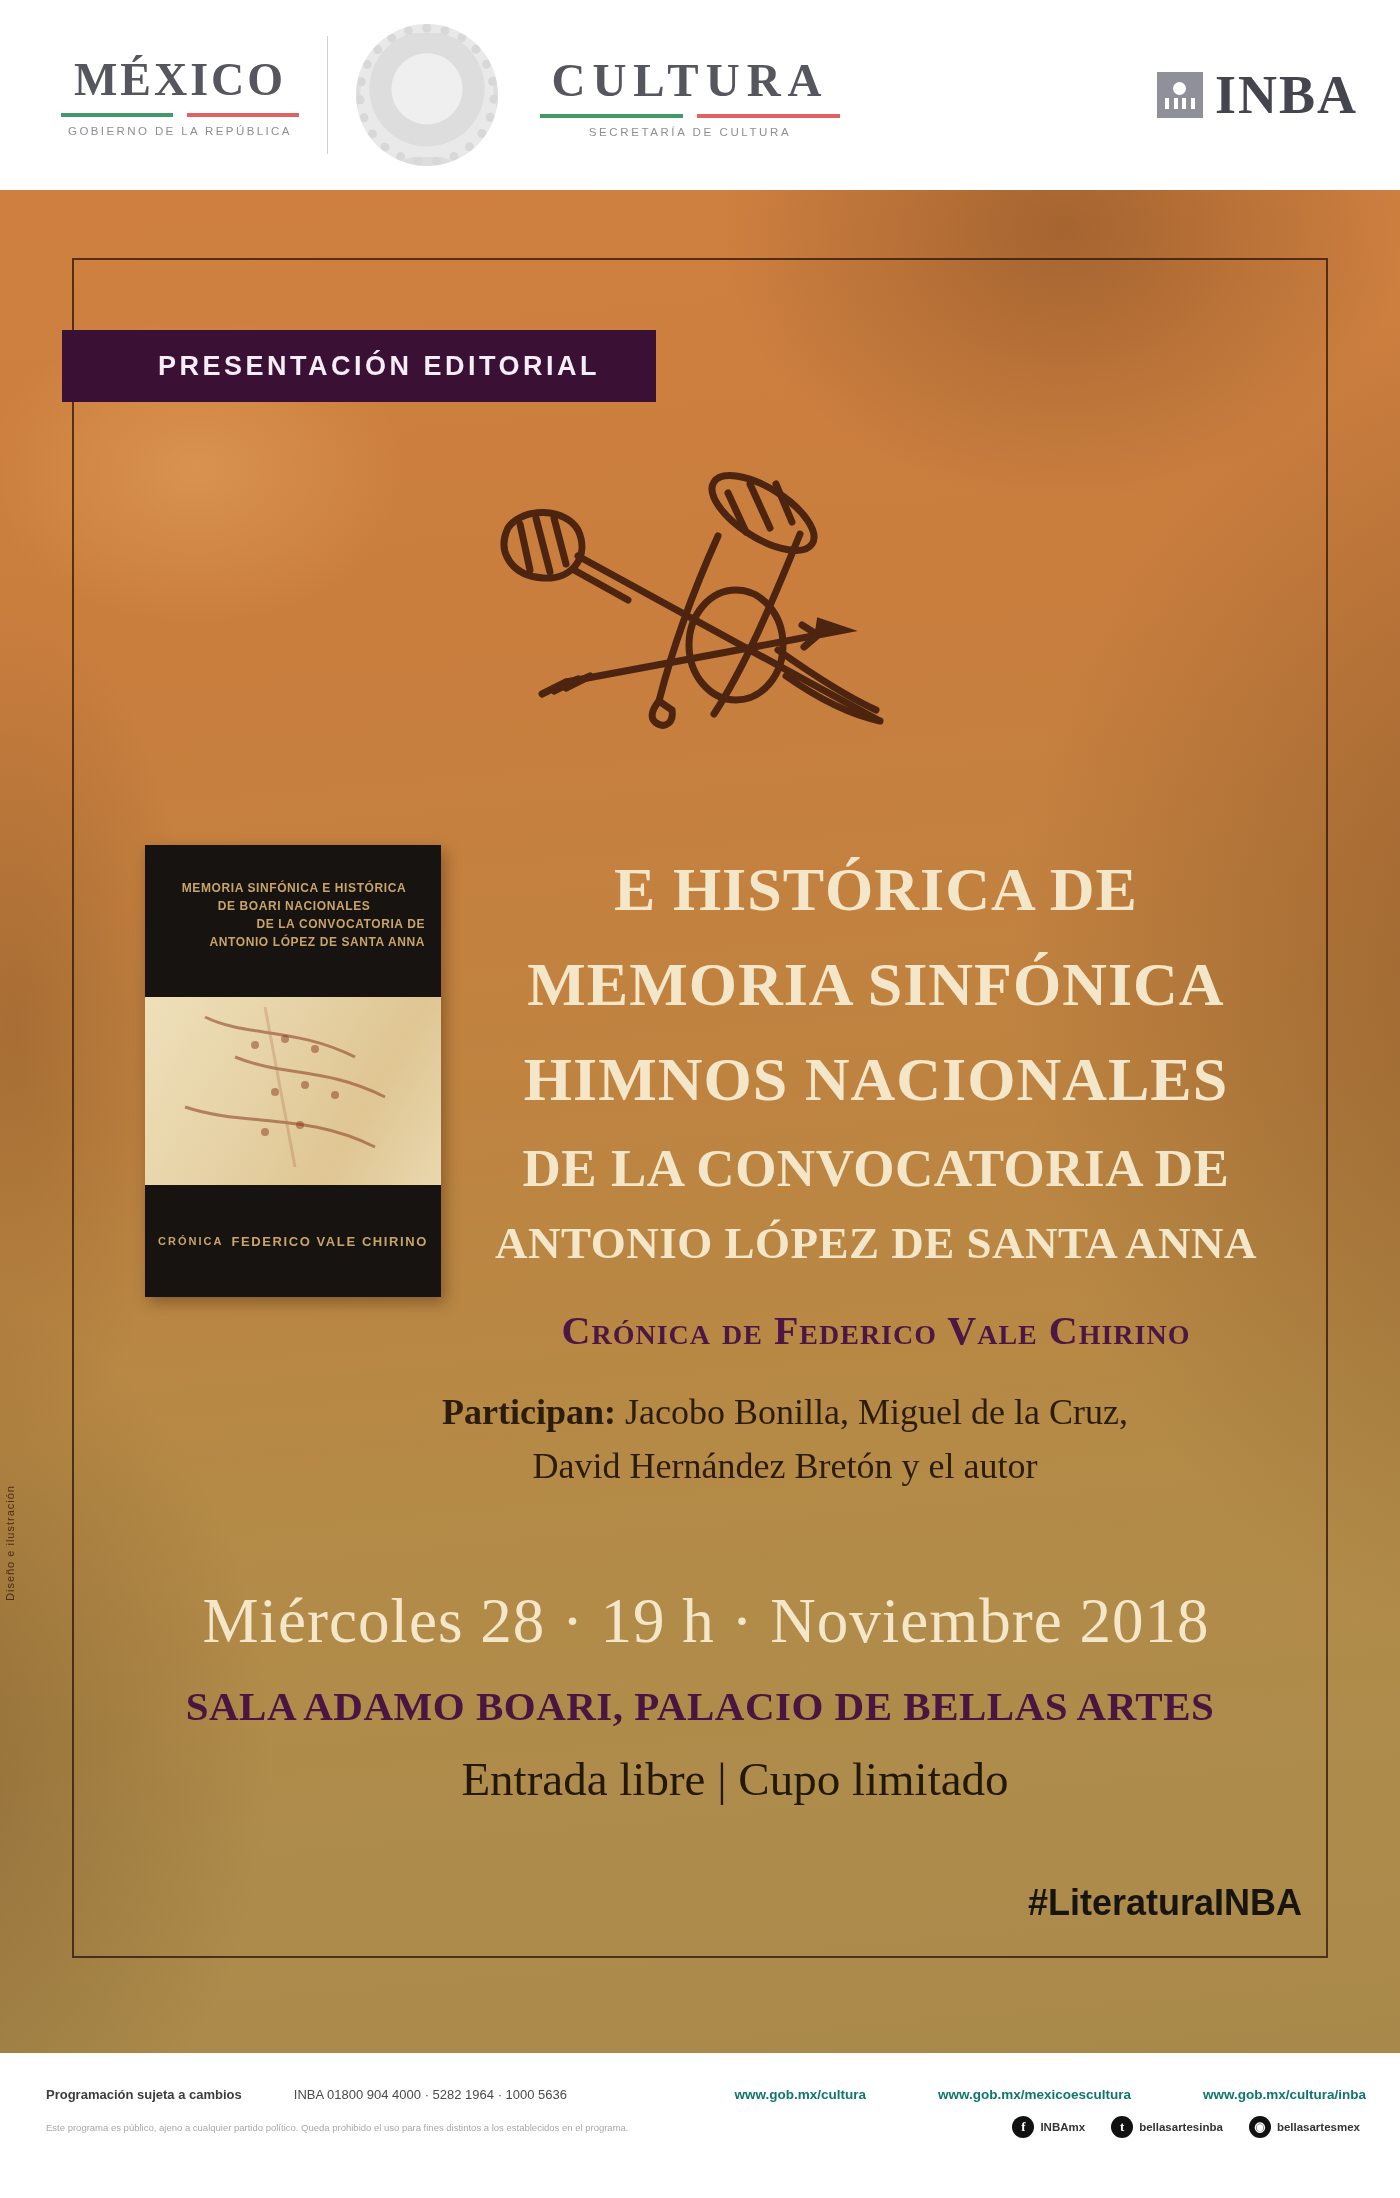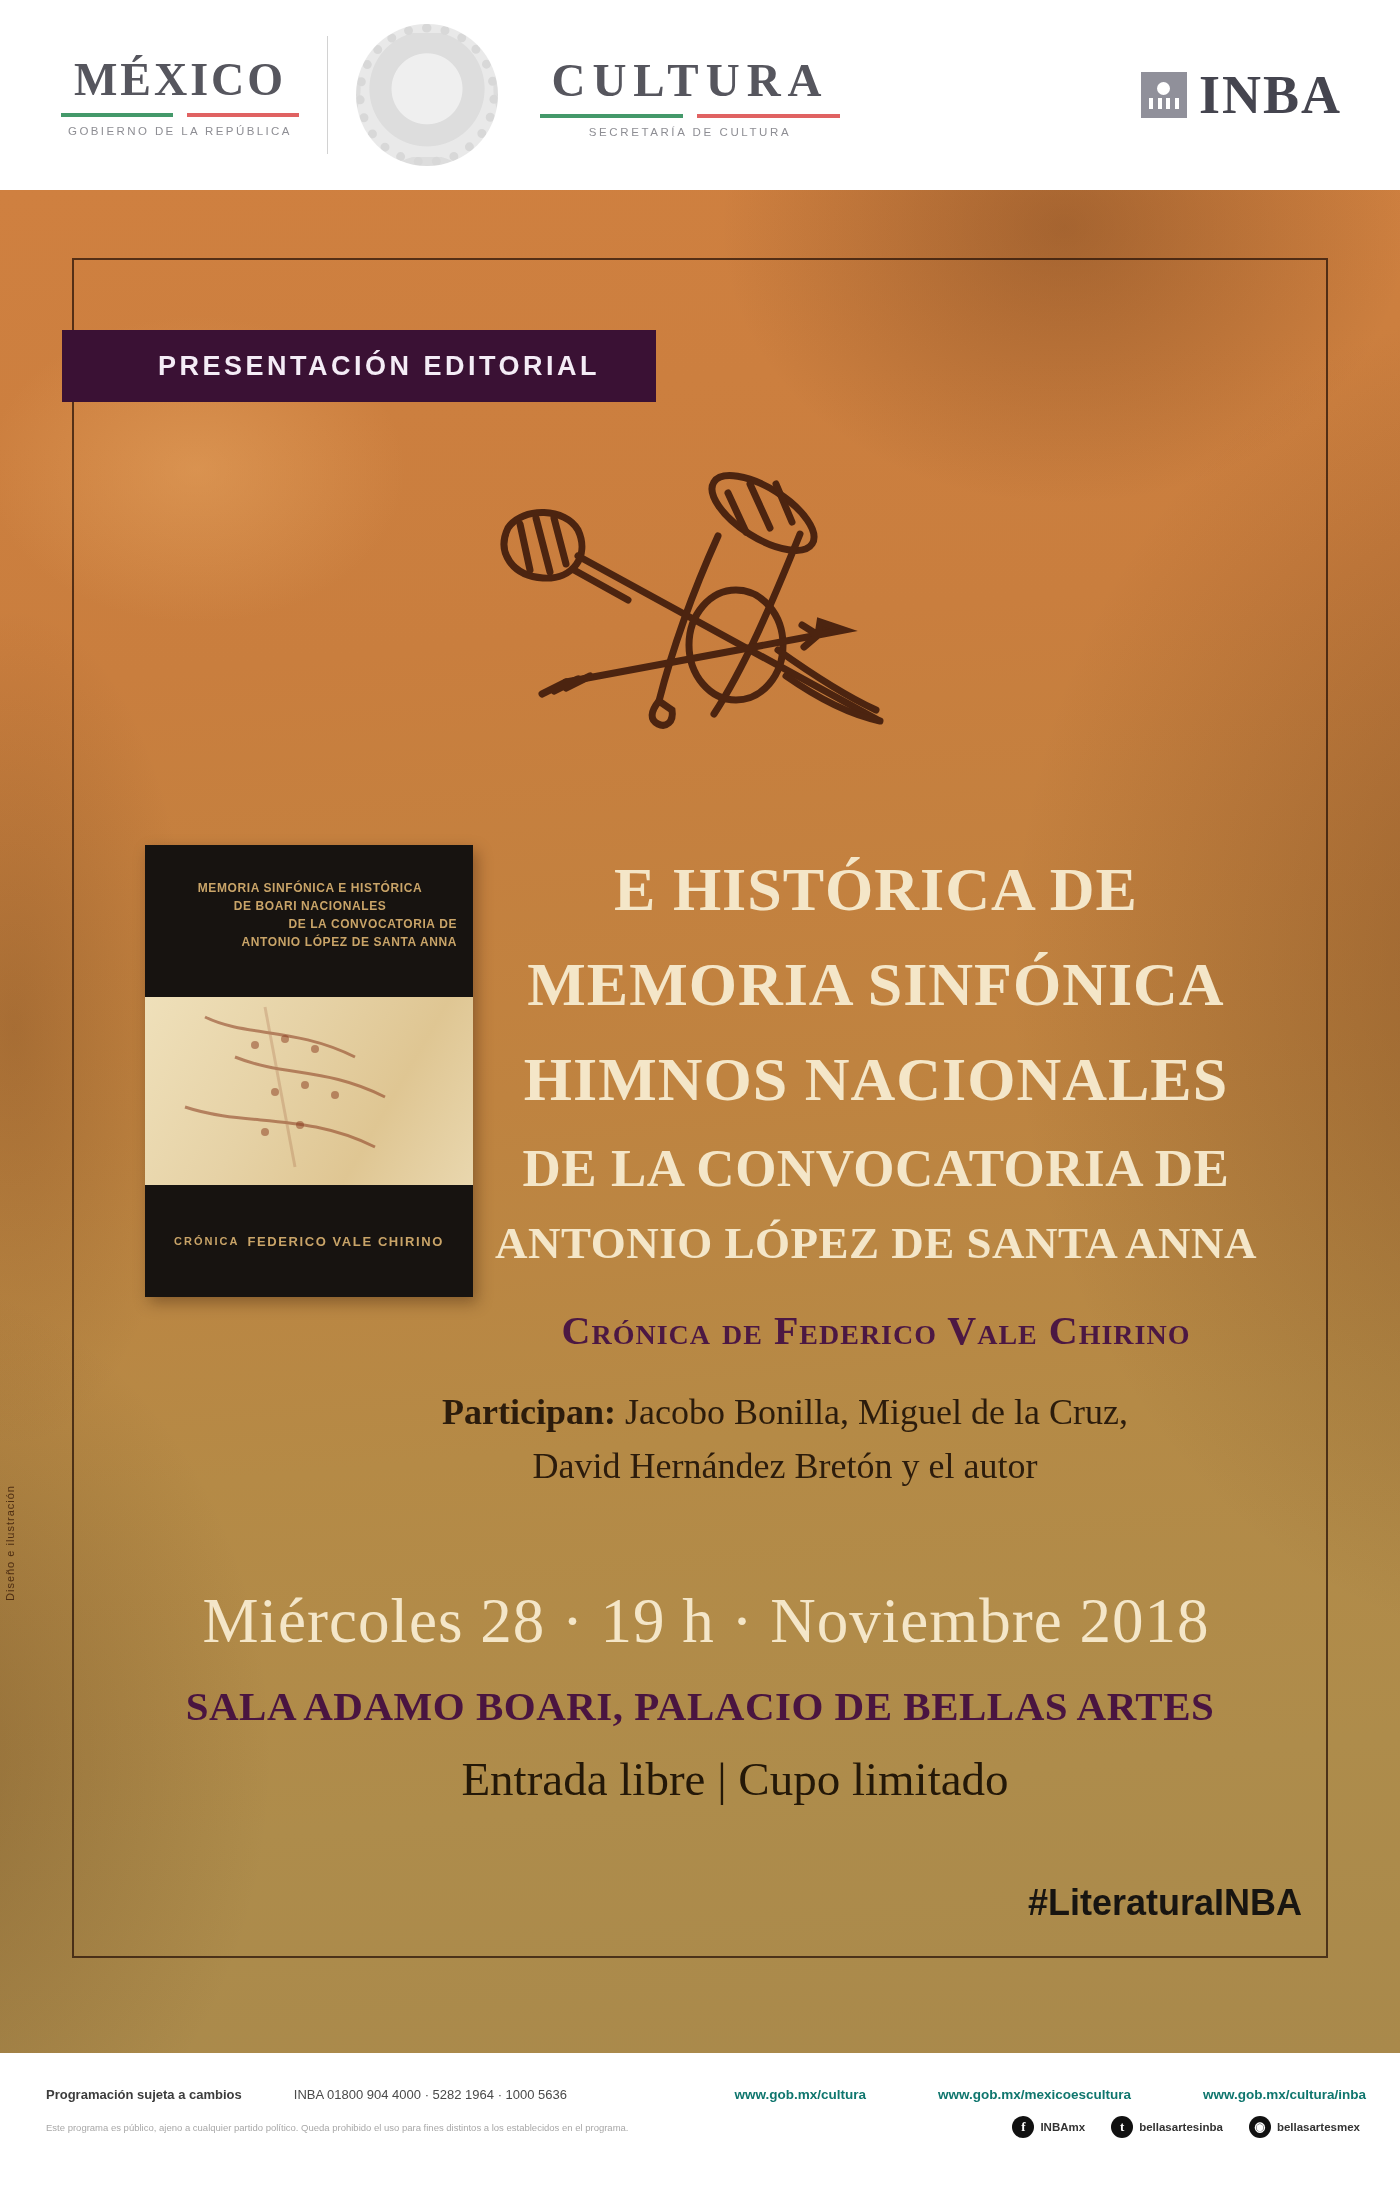--- a/index.html
+++ b/index.html
@@ -1,21 +1,21 @@
 <!DOCTYPE html>
 <html><head>
 <meta charset="utf-8">
 <style>
   * { margin:0; padding:0; box-sizing:border-box; }
   html,body { width:1400px; }
   body { font-family:"Liberation Sans", sans-serif; background:#ffffff; }
   .page { position:relative; width:1400px; height:2198px; overflow:hidden; background:#fff; }
 
   
-  .topbar { position:relative; height:190px; background:#ffffff; display:flex; align-items:center; padding:0 40px 0 55px; }
+  .topbar { position:relative; height:190px; background:#ffffff; display:flex; align-items:center; padding:0 24px 0 55px; }
   .mx-logo { display:flex; flex-direction:column; align-items:center; width:250px; }
   .mx-title { font-family:"Liberation Serif", serif; font-size:46px; font-weight:700; letter-spacing:3px; color:#56565e; }
   .tricolor { display:flex; gap:14px; width:238px; margin:7px 0 8px; }
   .tricolor span { height:4px; flex:1; }
   .tri-g { background:#44996a; }
   .tri-r { background:#e06262; }
   .mx-sub { font-size:11.5px; letter-spacing:2.4px; color:#8e8e94; }
   .hdr-divider { width:1px; height:118px; background:#d2d2d2; margin:0 28px 0 22px; }
   .escudo { width:142px; height:142px; border-radius:50%;
             background:radial-gradient(circle at 50% 45%, #efefef 0 38%, #dddddd 39% 62%, #e9e9e9 63% 100%);
@@ -45,21 +45,21 @@
   }
   .frame { position:absolute; left:72px; top:68px; width:1256px; height:1700px;
            border:2px solid rgba(43,20,8,0.75); z-index:1; }
 
   .badge { position:absolute; left:62px; top:140px; z-index:3; background:#3a1134; color:#f4ecf6;
            font-size:27px; font-weight:700; letter-spacing:3.5px; padding:21px 56px 20px 96px; }
 
   .illustration { position:absolute; left:478px; top:268px; z-index:2; }
 
   
-  .book-cover { position:absolute; left:145px; top:655px; width:328px; height:452px; z-index:2;
+  .book-cover { position:absolute; left:145px; top:655px; width:296px; height:452px; z-index:2;
                 background:#171310; box-shadow:4px 6px 14px rgba(40,18,5,0.35); display:flex; flex-direction:column; }
   .bc-top { height:152px; padding:34px 16px 0 18px; text-align:right; }
   .bc-top .bc-line { font-size:12px; font-weight:700; letter-spacing:0.6px; color:#c9a468; line-height:18px; }
   .bc-top .bc-line:nth-child(1), .bc-top .bc-line:nth-child(2) { text-align:center; }
   .bc-mid { flex:1; position:relative; overflow:hidden;
             background:linear-gradient(120deg,#efe0ba 0%, #e6d2a6 40%, #dfc693 70%, #e9d7ae 100%); }
   .bc-mid svg { position:absolute; inset:0; }
   .bc-bottom { height:112px; display:flex; align-items:center; justify-content:center; gap:8px; }
   .bc-label { font-size:11px; font-weight:700; letter-spacing:2px; color:#c9a468; }
   .bc-author { font-size:13px; font-weight:700; letter-spacing:1.6px; color:#c9a468; }

